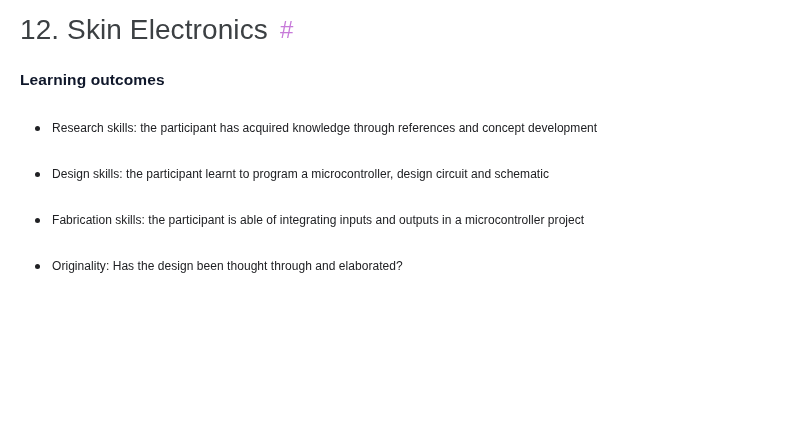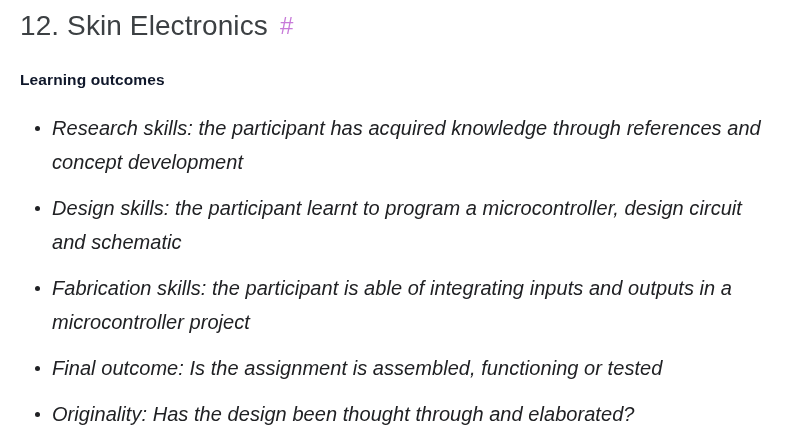--- a/index.html
+++ b/index.html
@@ -24,21 +24,21 @@
   }
 
   
   .section-heading {
     position: absolute;
     left: 20px;
     top: 9px;
     margin: 0;
     font-size: 28px;
     font-weight: 300;
-    line-height: 34px;
+    line-height: 42px;
     color: #3c4043;
     letter-spacing: 0.1px;
     white-space: nowrap;
   }
   .section-heading .anchor-link {
     font-size: 24px;
     font-weight: 400;
     color: #c77ad9;
     text-decoration: none;
     margin-left: 12px;
@@ -65,25 +65,24 @@
     top: 111px;
     width: 790px;
     margin: 0;
     padding: 0;
     list-style: none;
   }
   .outcome-item {
     position: relative;
     margin: 0 0 12px 0;
     padding: 0 20px 0 52px;
-    font-size: 20px;
+    font-size: 12px;
     line-height: 34px;
     color: #202124;
     letter-spacing: 0.05px;
-    font-style: italic;
   }
   .outcome-item:last-child {
     margin-bottom: 0;
   }
   .outcome-item .bullet {
     position: absolute;
     left: 35px;
     top: 0;
     width: 6px;
     height: 34px;
@@ -124,21 +123,17 @@
     <li class="outcome-item">
       <span class="bullet"></span>
       <span class="outcome-text">Design skills: the participant learnt to program a microcontroller, design circuit and schematic</span>
     </li>
     <li class="outcome-item">
       <span class="bullet"></span>
       <span class="outcome-text">Fabrication skills: the participant is able of integrating inputs and outputs in a microcontroller project</span>
     </li>
     <li class="outcome-item">
       <span class="bullet"></span>
-      <span class="outcome-text">Final outcome: Is the assignment is assembled, functioning or tested</span>
-    </li>
-    <li class="outcome-item">
-      <span class="bullet"></span>
       <span class="outcome-text">Originality: Has the design been thought through and elaborated?</span>
     </li>
   </ul>
 
 </div>
 
 </body></html>

